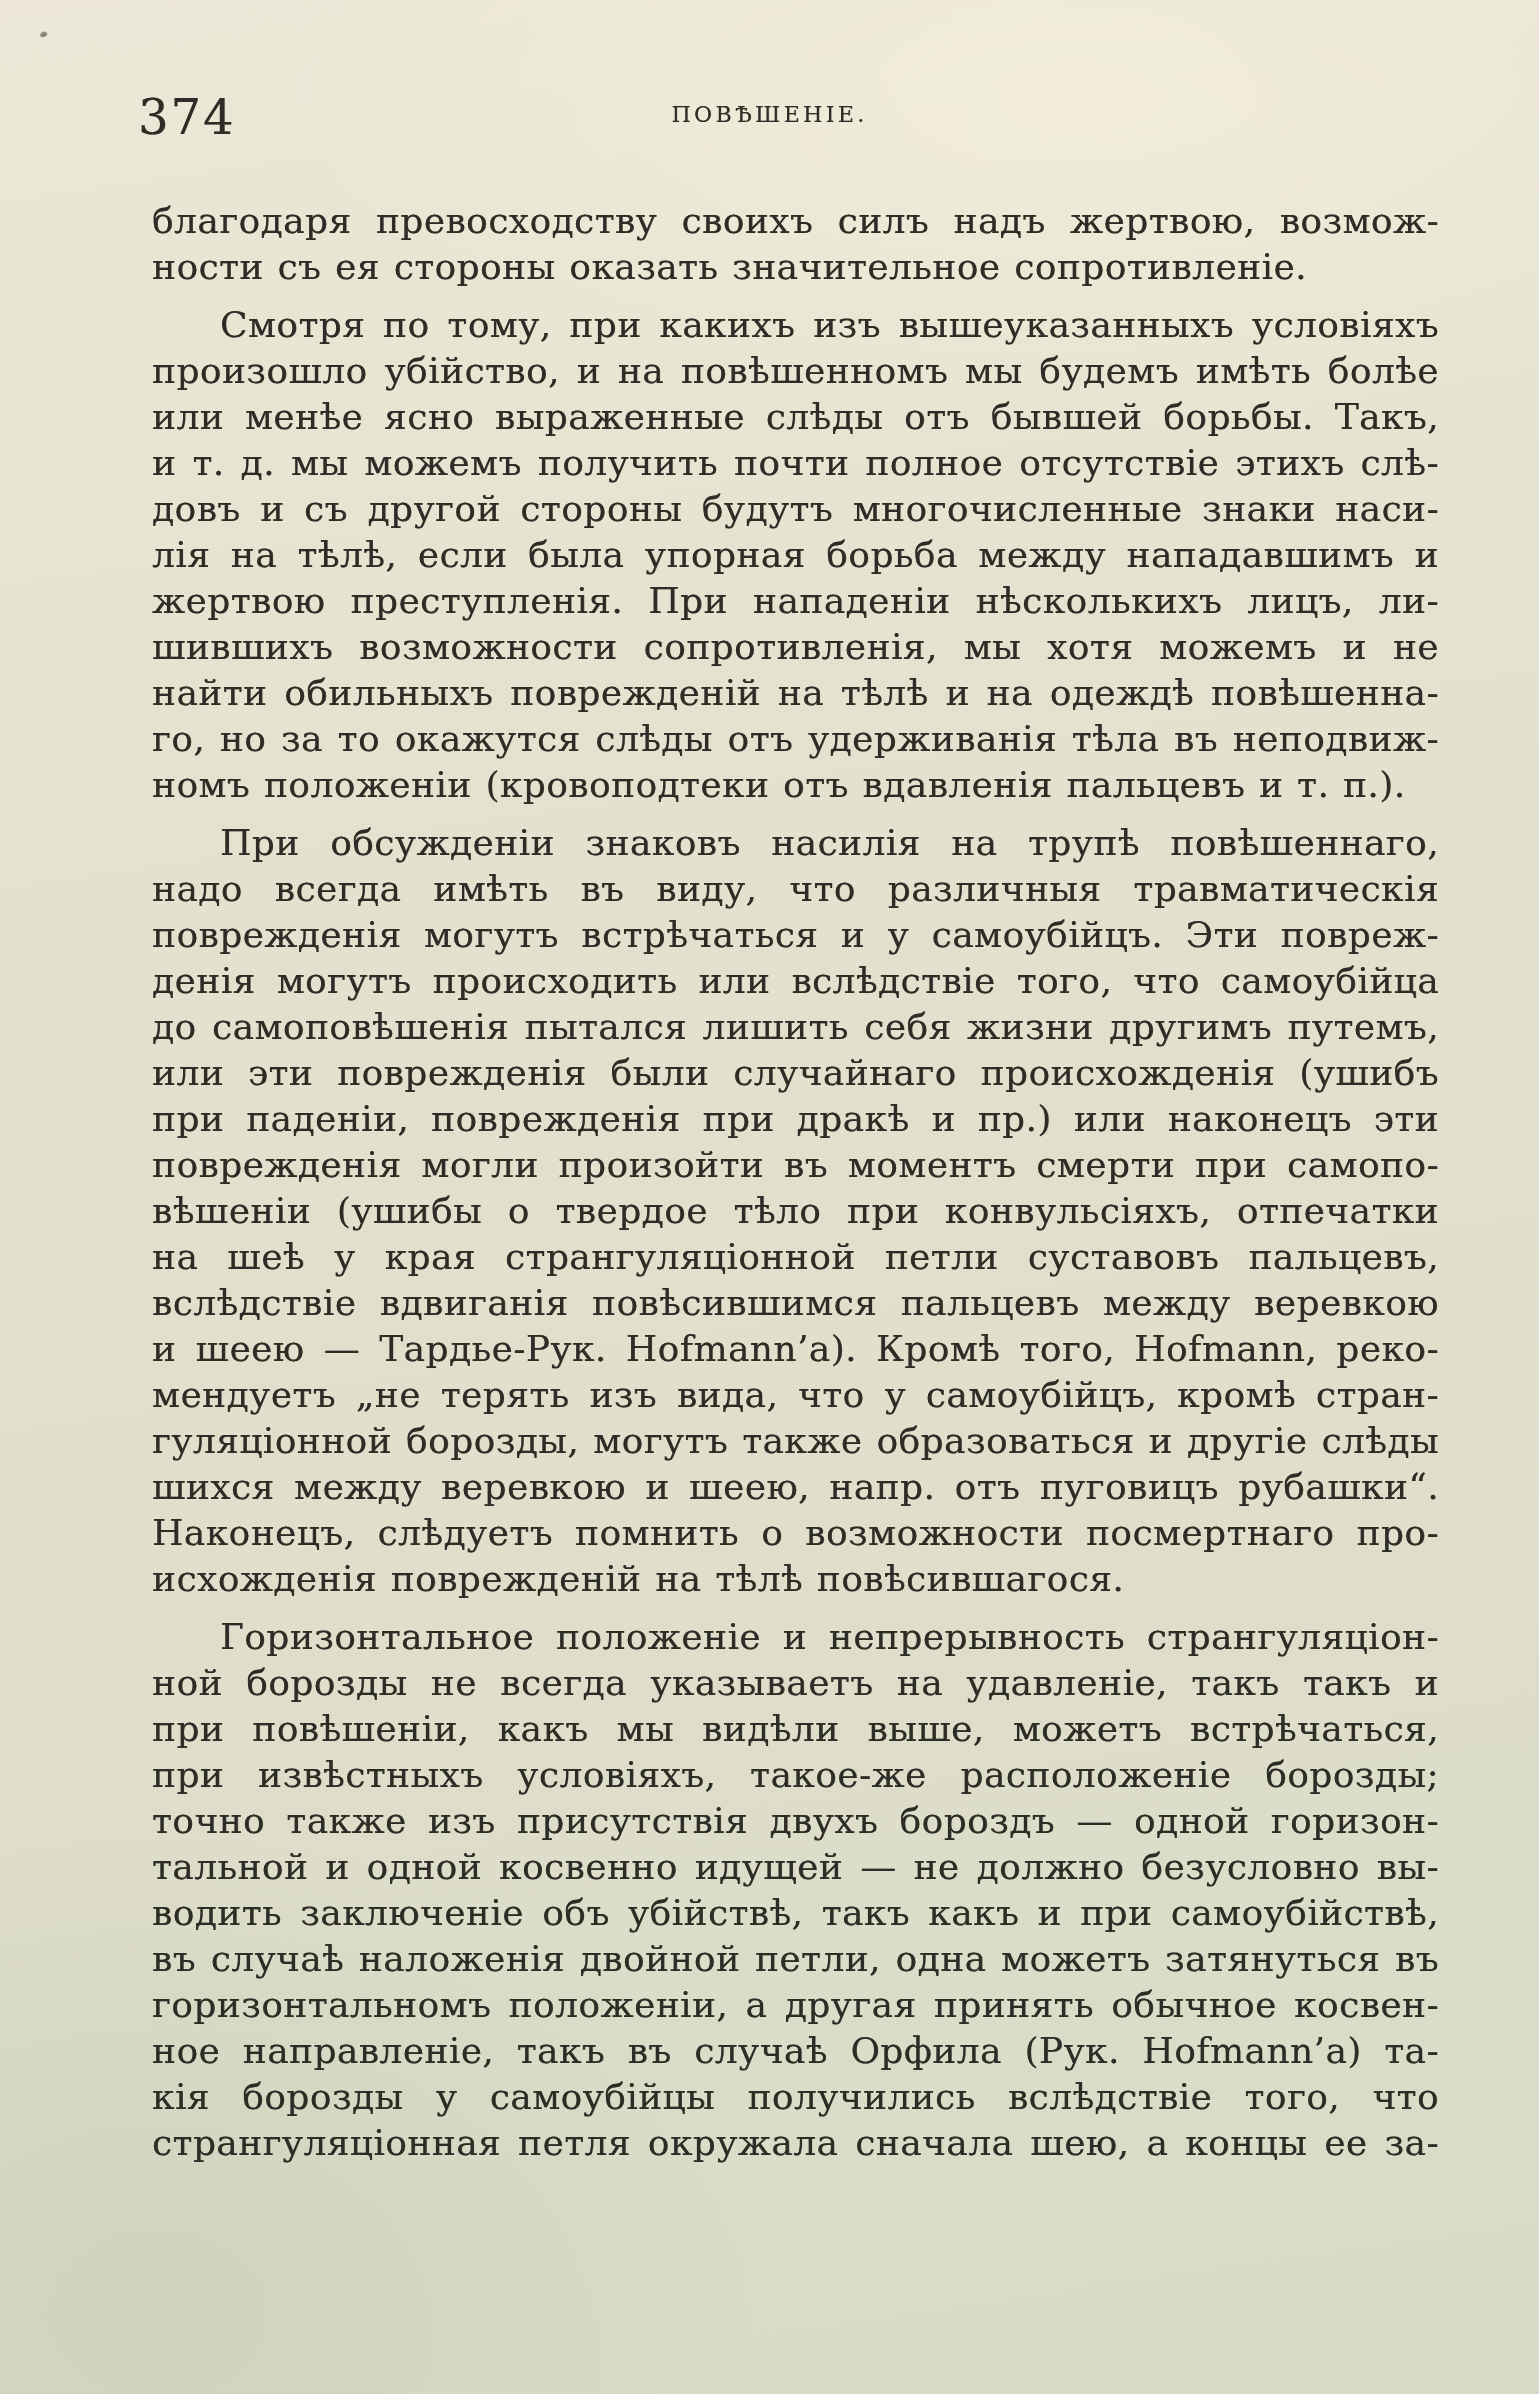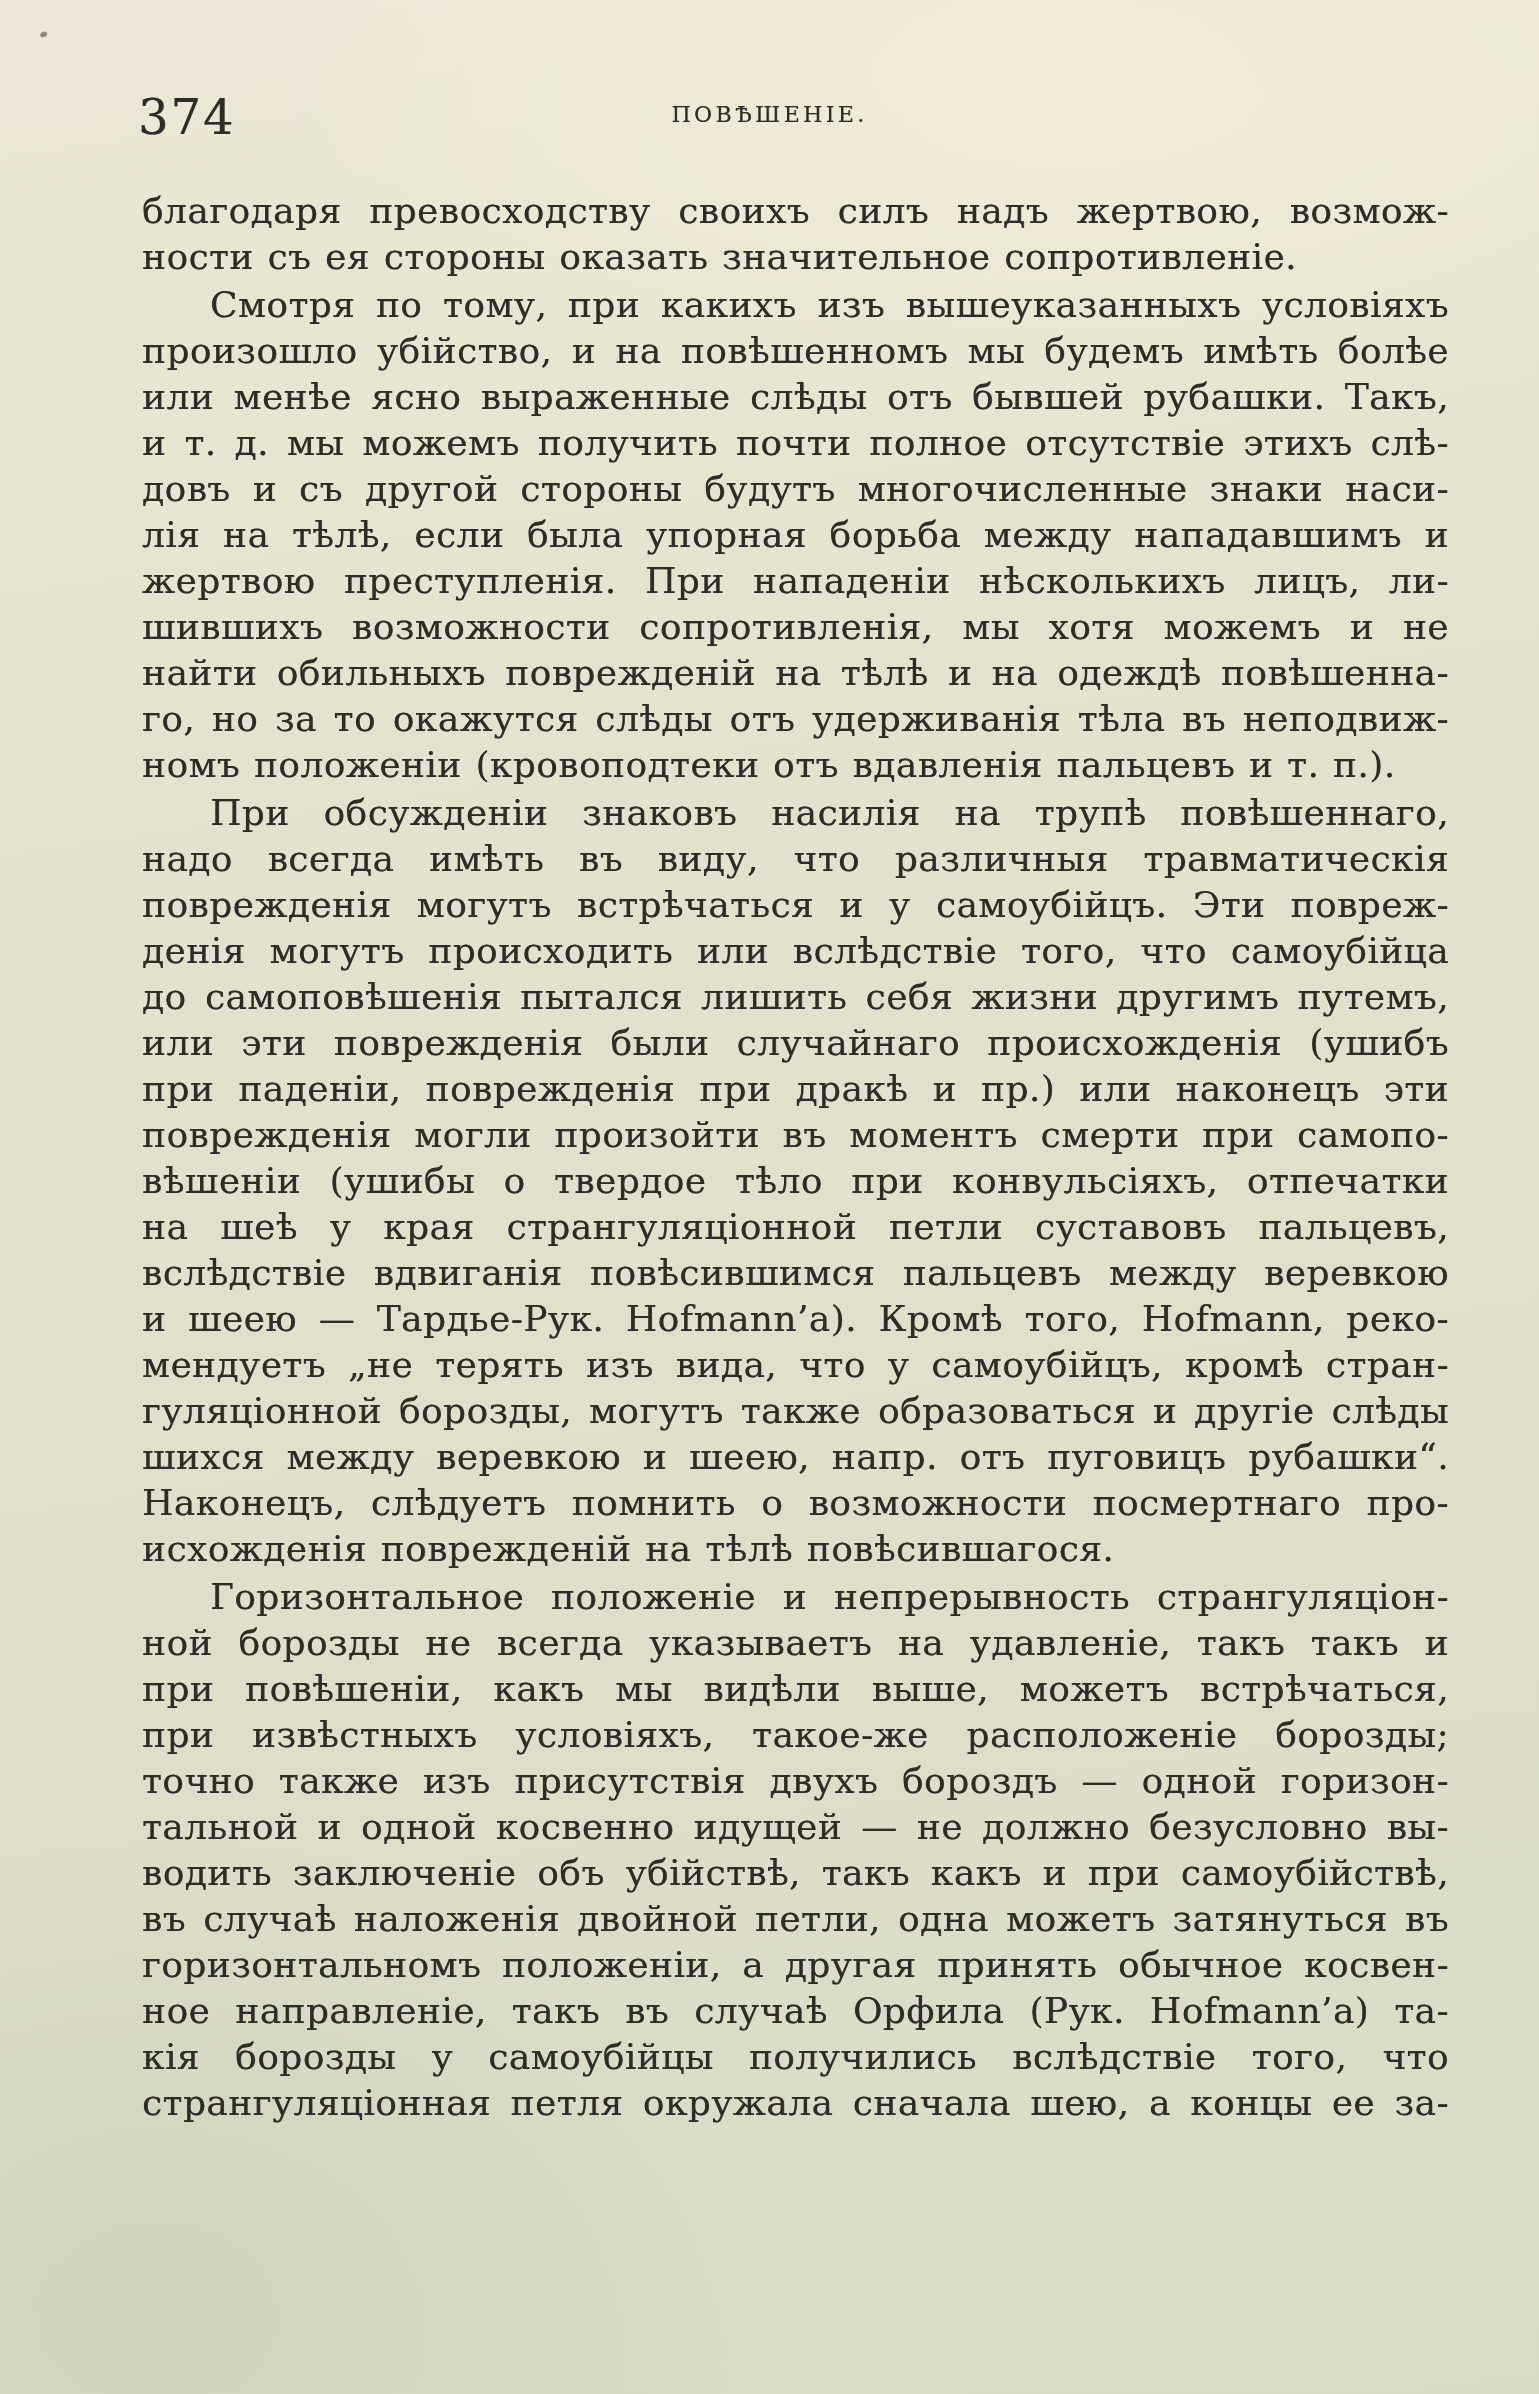--- a/index.html
+++ b/index.html
@@ -57,21 +57,21 @@
   }
   .text-column{
     position:absolute;
     top:186px;left:140px;right:88px;
     font-size:36px;
     line-height:46px;
     letter-spacing:0.4px;
     word-spacing:1.9px;
     text-shadow:0.3px 0.3px 0.5px rgba(43,41,35,0.6);
   }
-  .paragraph{margin:2px;}
+  .paragraph{margin:12px;}
   .line{
     text-align:justify;
     text-align-last:justify;
     text-justify:inter-word;
     white-space:normal;
   }
   .line.indent{text-indent:68px;}
   .line.flush{text-align-last:left;}
 </style>
 </head>
@@ -84,21 +84,21 @@
   </header>
 
   <main class="text-column" id="text-column">
       <div class="paragraph">
         <div class="line">благодаря превосходству своихъ силъ надъ жертвою, возмож-</div>
         <div class="line flush">ности съ ея стороны оказать значительное сопротивленіе.</div>
       </div>
       <div class="paragraph">
         <div class="line indent">Смотря по тому, при какихъ изъ вышеуказанныхъ условіяхъ</div>
         <div class="line">произошло убійство, и на повѣшенномъ мы будемъ имѣть болѣе</div>
-        <div class="line">или менѣе ясно выраженные слѣды отъ бывшей рубашки. Такъ,</div>
+        <div class="line">или менѣе ясно выраженные слѣды отъ бывшей борьбы. Такъ,</div>
         <div class="line">и т. д. мы можемъ получить почти полное отсутствіе этихъ слѣ-</div>
         <div class="line">довъ и съ другой стороны будутъ многочисленные знаки наси-</div>
         <div class="line">лія на тѣлѣ, если была упорная борьба между нападавшимъ и</div>
         <div class="line">жертвою преступленія. При нападеніи нѣсколькихъ лицъ, ли-</div>
         <div class="line">шившихъ возможности сопротивленія, мы хотя можемъ и не</div>
         <div class="line">найти обильныхъ поврежденій на тѣлѣ и на одеждѣ повѣшенна-</div>
         <div class="line">го, но за то окажутся слѣды отъ удерживанія тѣла въ неподвиж-</div>
         <div class="line flush">номъ положеніи (кровоподтеки отъ вдавленія пальцевъ и т. п.).</div>
       </div>
       <div class="paragraph">

